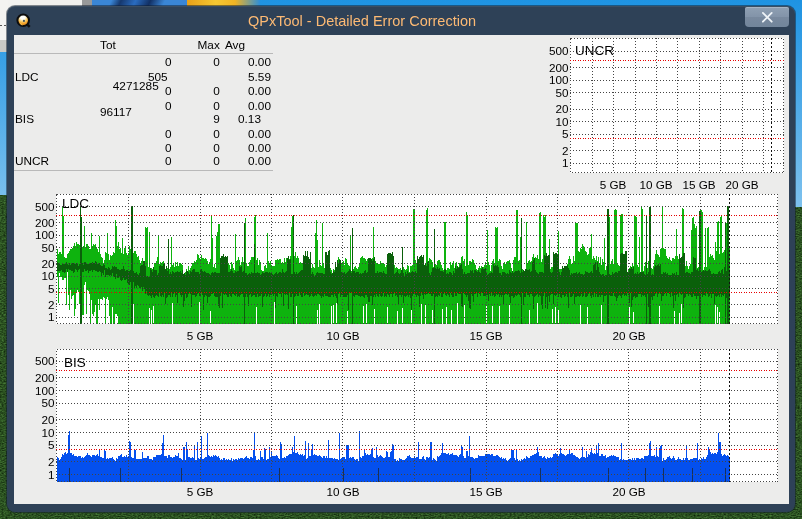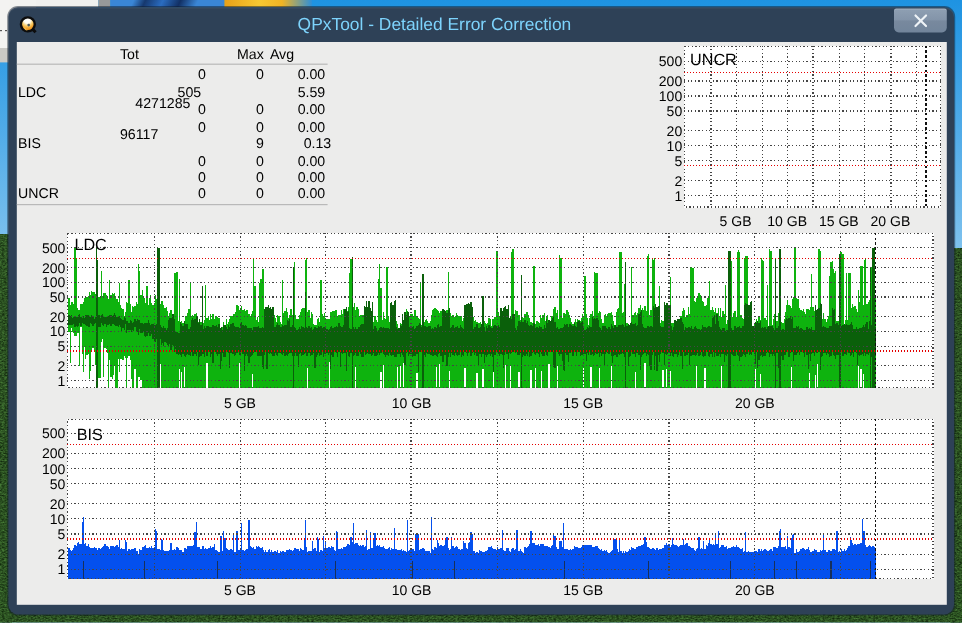--- a/index.html
+++ b/index.html
@@ -20,21 +20,21 @@
 <div class="abs" style="left:0;top:0;width:30px;height:20px;background:#f2f2f0"></div>
 <div class="abs" style="left:82px;top:0;width:10px;height:6px;background:#98999a"></div>
 <div class="abs" style="left:92px;top:0;width:95px;height:6px;background:linear-gradient(115deg,#3a86d6 20%,#16386e 30%,#2a6cc0 45%,#123064 60%,#3a86d6 75%)"></div>
 <div class="abs" style="left:187px;top:0;width:48px;height:6px;background:linear-gradient(90deg,#e8a018,#f6c832 60%,#f0b424)"></div>
 <div class="abs" style="left:235px;top:0;width:25px;height:6px;background:linear-gradient(90deg,#f0b424,#2e8fd8)"></div>
 <div class="abs" style="left:0;top:0;width:8px;height:40px;background:#f3f3f1"></div>
 <div class="abs" style="left:0;top:25px;width:8px;height:1px;background:repeating-linear-gradient(90deg,#555 0 2px,#f3f3f1 2px 4px)"></div>
 <div class="abs" style="left:0;top:40px;width:8px;height:12px;background:#c9c9c5"></div>
 <div class="abs" style="left:7px;top:6px;width:788px;height:506px;background:#2e4157;border-radius:8px;box-shadow:0 0 0 1px rgba(15,28,44,.5),inset 0 1px 0 rgba(255,255,255,.07)">
   <div class="abs" style="left:7px;top:29px;width:775px;height:469px;background:#ececeb"></div>
-  <div class="abs" style="left:241px;top:1px;height:29px;line-height:29px;color:#7dd3fc;font-size:14.5px">QPxTool - Detailed Error Correction</div>
+  <div class="abs" style="left:241px;top:1px;height:29px;line-height:29px;color:#fdba74;font-size:14.5px">QPxTool - Detailed Error Correction</div>
   <svg class="abs" style="left:9px;top:6px" width="26" height="26" viewBox="0 0 26 26">
     <defs>
           <radialGradient id="disc" cx="0.46" cy="0.2" r="0.8">
       <stop offset="0" stop-color="#ffffff"></stop>
             <stop offset="0.28" stop-color="#fffdf4"></stop>
       <stop offset="0.5" stop-color="#f8d070"></stop>
             <stop offset="0.72" stop-color="#f2a22a"></stop>
       <stop offset="1" stop-color="#e8881a"></stop>
     </radialGradient>
         </defs>
@@ -65,21 +65,21 @@
       <div style="position:absolute;left:199px;top:69.8px;width:72px;height:14px;line-height:14px;text-align:right">5.59</div>
       <div style="position:absolute;left:100px;top:84.2px;width:71.5px;height:14px;line-height:14px;text-align:right">0</div>
       <div style="position:absolute;left:148px;top:84.2px;width:71.8px;height:14px;line-height:14px;text-align:right">0</div>
       <div style="position:absolute;left:199px;top:84.2px;width:72px;height:14px;line-height:14px;text-align:right">0.00</div>
       <div style="position:absolute;left:100px;top:98.5px;width:71.5px;height:14px;line-height:14px;text-align:right">0</div>
       <div style="position:absolute;left:148px;top:98.5px;width:71.8px;height:14px;line-height:14px;text-align:right">0</div>
       <div style="position:absolute;left:199px;top:98.5px;width:72px;height:14px;line-height:14px;text-align:right">0.00</div>
       <div style="position:absolute;left:15px;top:112.4px;width:60px;height:14px;line-height:14px;text-align:left">BIS</div>
       <div style="position:absolute;left:100px;top:105px;width:71.5px;height:14px;line-height:14px;text-align:left">96117</div>
       <div style="position:absolute;left:148px;top:112.4px;width:71.8px;height:14px;line-height:14px;text-align:right">9</div>
-      <div style="position:absolute;left:204px;top:112.4px;width:72px;height:14px;line-height:14px;text-align:right">0.13</div>
+      <div style="position:absolute;left:189px;top:112.4px;width:72px;height:14px;line-height:14px;text-align:right">0.13</div>
       <div style="position:absolute;left:100px;top:126.8px;width:71.5px;height:14px;line-height:14px;text-align:right">0</div>
       <div style="position:absolute;left:148px;top:126.8px;width:71.8px;height:14px;line-height:14px;text-align:right">0</div>
       <div style="position:absolute;left:199px;top:126.8px;width:72px;height:14px;line-height:14px;text-align:right">0.00</div>
       <div style="position:absolute;left:100px;top:140.7px;width:71.5px;height:14px;line-height:14px;text-align:right">0</div>
       <div style="position:absolute;left:148px;top:140.7px;width:71.8px;height:14px;line-height:14px;text-align:right">0</div>
       <div style="position:absolute;left:199px;top:140.7px;width:72px;height:14px;line-height:14px;text-align:right">0.00</div>
       <div style="position:absolute;left:15px;top:154.0px;width:60px;height:14px;line-height:14px;text-align:left">UNCR</div>
       <div style="position:absolute;left:100px;top:154.0px;width:71.5px;height:14px;line-height:14px;text-align:right">0</div>
       <div style="position:absolute;left:148px;top:154.0px;width:71.8px;height:14px;line-height:14px;text-align:right">0</div>
       <div style="position:absolute;left:199px;top:154.0px;width:72px;height:14px;line-height:14px;text-align:right">0.00</div>

